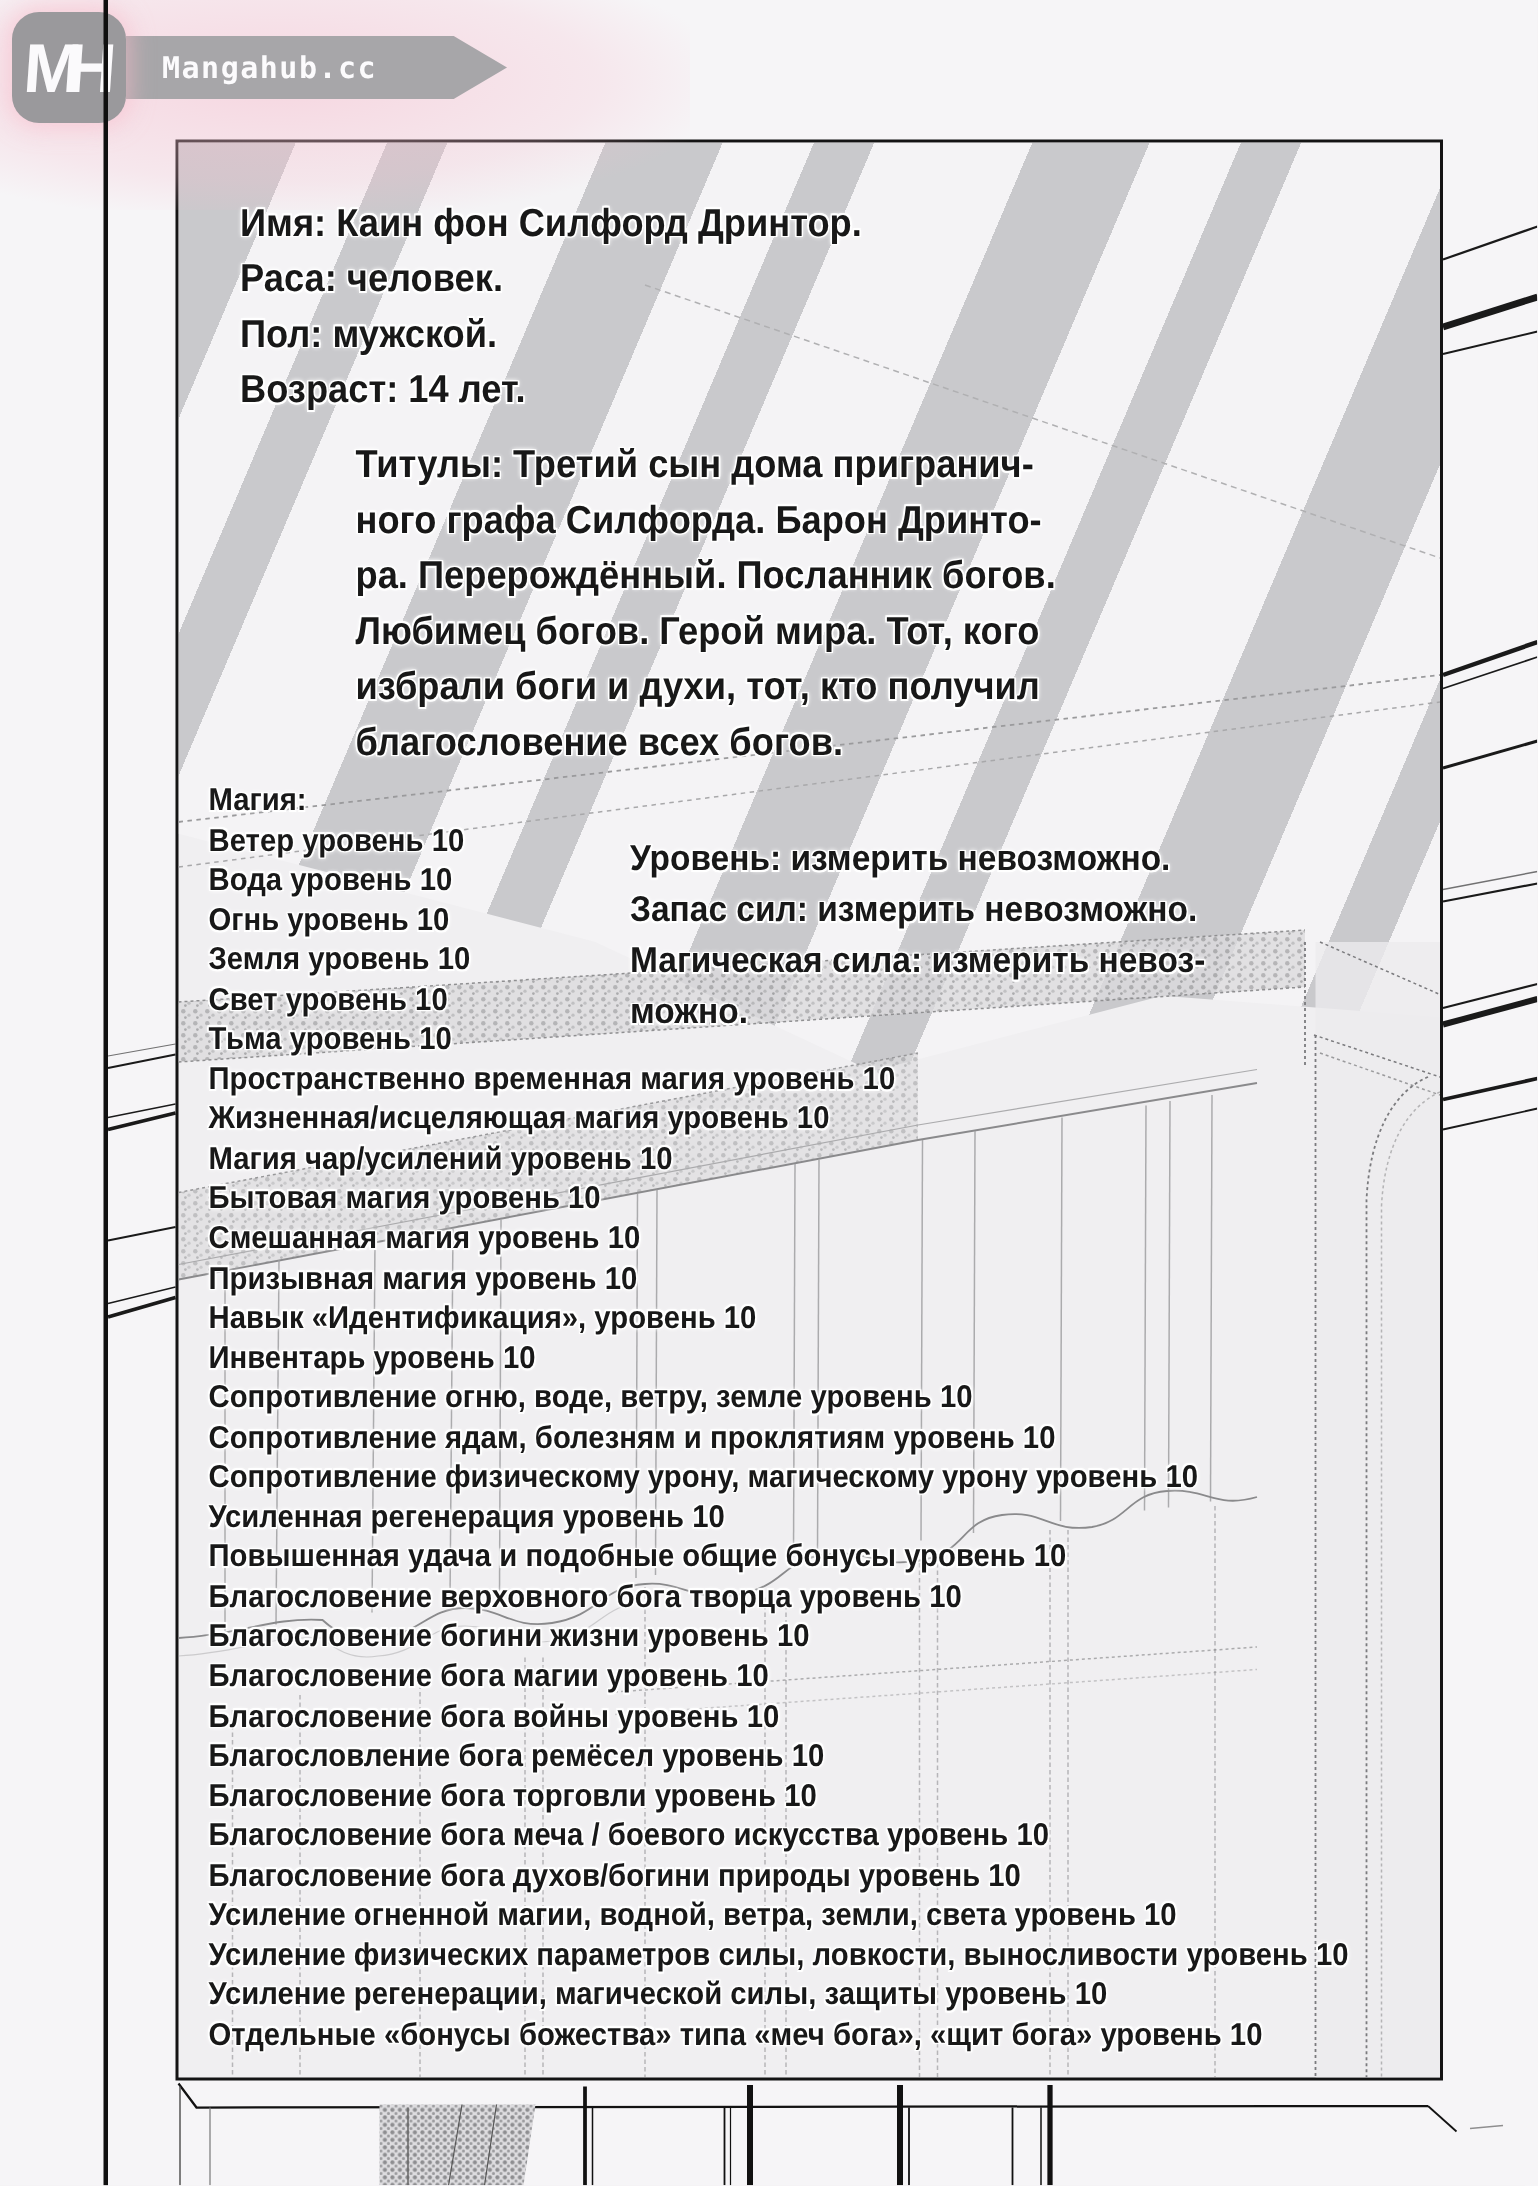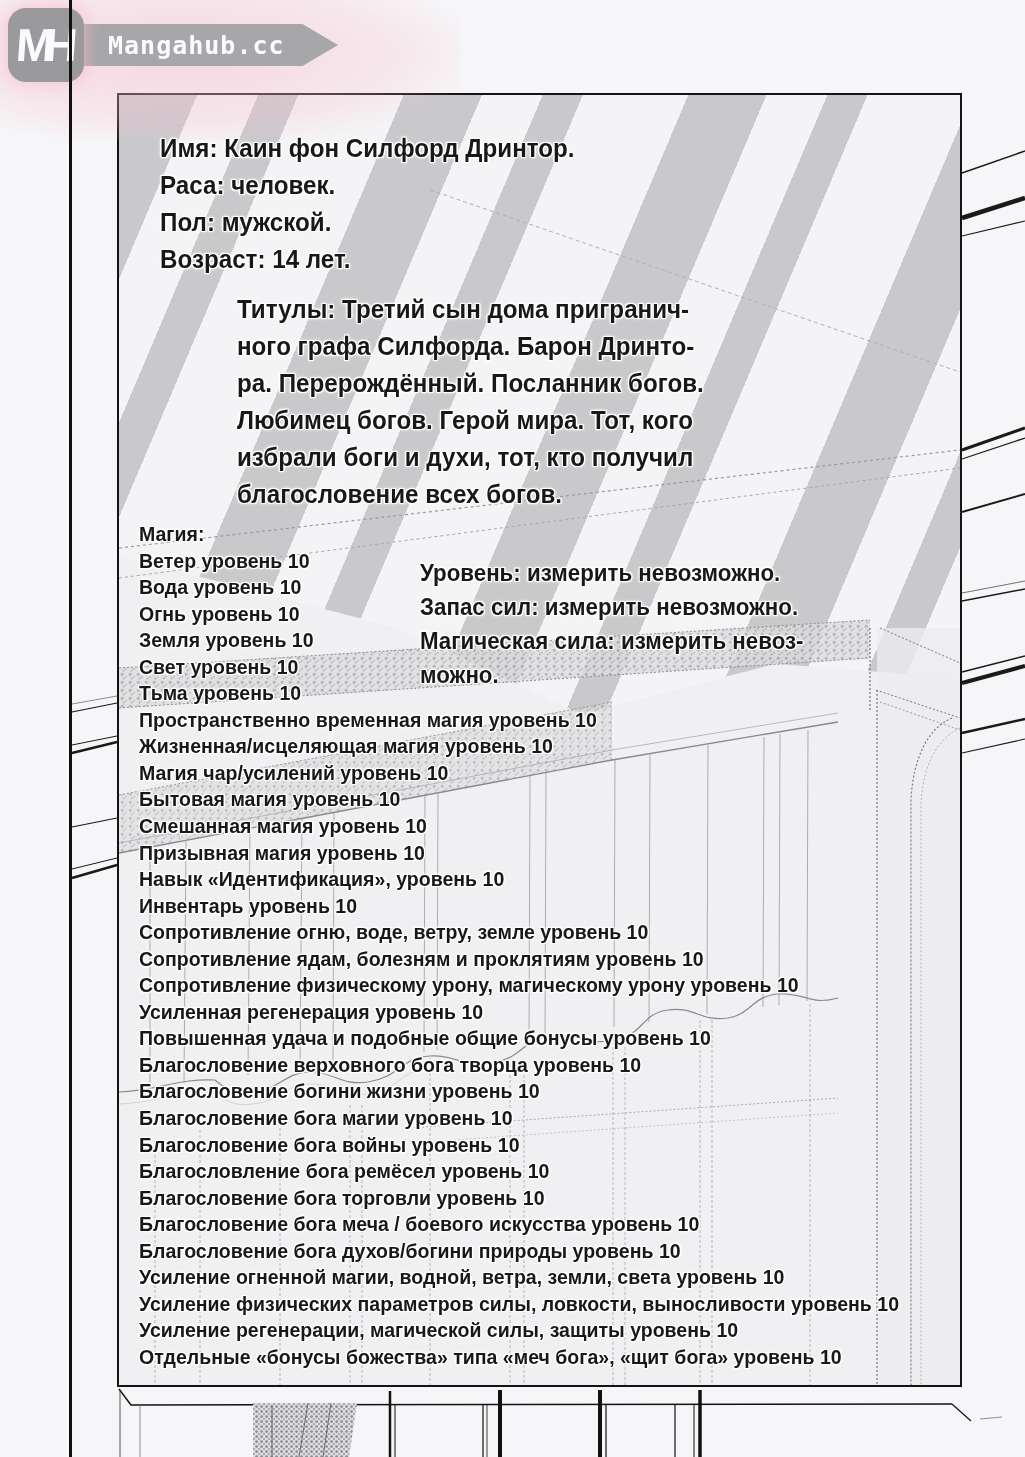--- a/index.html
+++ b/index.html
@@ -20,21 +20,21 @@
         text-shadow:-1px 0 #fff,1px 0 #fff,0 -1px #fff,0 1px #fff,-1px -1px #fff,1px 1px #fff,1px -1px #fff,-1px 1px #fff,0 0 4px #fff,0 0 4px #fff;}
   .identity{left:160px;top:130px;font-size:26px;line-height:37px;}
   .titles{left:237px;top:291px;font-size:26px;line-height:37px;}
   .stats{left:420px;top:556px;font-size:24px;line-height:34px;}
   .skills{left:139px;top:521px;font-size:21px;line-height:26.55px;}
   .logo{position:absolute;left:0;top:0;z-index:5;}
   .logo-banner{position:absolute;left:84px;top:24px;width:254px;height:42px;background:#a7a6a9;
         clip-path:polygon(0 0,86% 0,100% 50%,86% 100%,0 100%);
         display:flex;align-items:center;box-shadow:0 0 16px 5px rgba(247,187,203,.6);}
   .logo-banner span{font-family:"DejaVu Sans Mono","Liberation Mono",monospace;font-weight:bold;
-        font-size:25px;color:#fcfbfd;padding-left:24px;letter-spacing:1px;}
+        font-size:20px;color:#fcfbfd;padding-left:24px;letter-spacing:1px;}
   .logo-box{position:absolute;left:8px;top:8px;width:76px;height:74px;border-radius:18px;background:#9a999c;
         box-shadow:0 0 14px 4px rgba(247,187,203,.55);display:flex;align-items:center;justify-content:center;}
   .logo-box span{color:#fbfafc;font-weight:bold;font-size:46px;letter-spacing:-10px;
         transform:skewX(-4deg);padding-right:8px;}
 </style>
 </head>
 <body>
 
 <div class="page">
 

